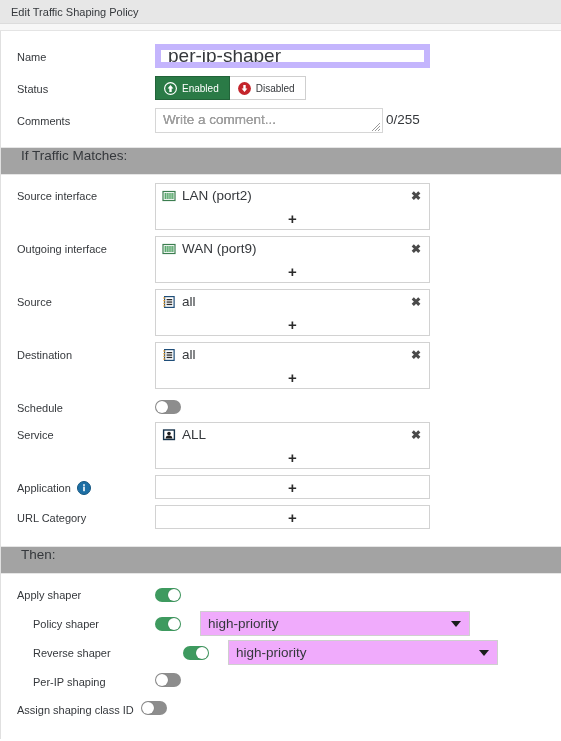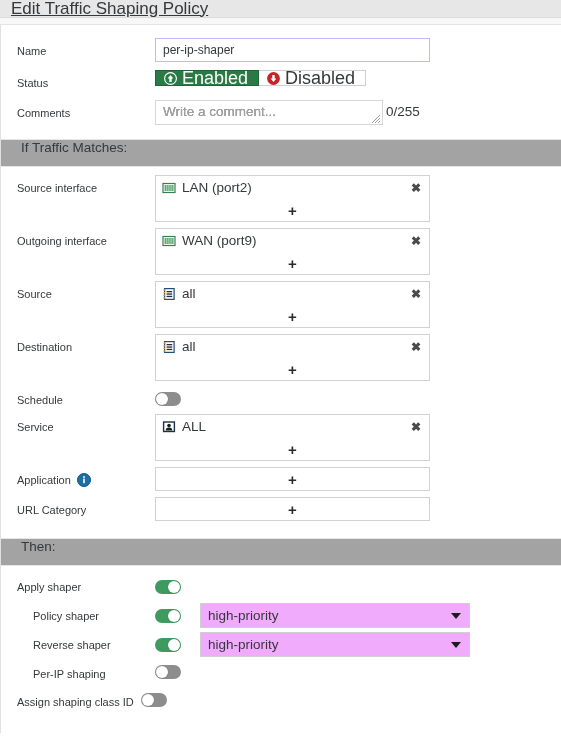--- a/index.html
+++ b/index.html
@@ -11,29 +11,28 @@
     width: 561px; height: 741px;
     font-family: "Liberation Sans", sans-serif;
     font-size: 13.5px;
     color: #35383c;
     overflow: hidden;
     position: relative;
   }
 
   
   .titlebar {
-    height: 18px;
+    height: 24px;
     background: #e7e7e7;
     border-bottom: 1px solid #dcdcdc;
     display: flex;
     align-items: center;
     padding-left: 11px;
-    font-size: 17px;
-    color: #35383c;
-    text-decoration: underline;
+    font-size: 11px;
+    color: #35383c;
   }
   .titlebar-gap {
     height: 7px;
     background: #f7f7f7;
     border-bottom: 1px solid #e4e4e4;
   }
 
   
   .page {
     position: relative;
@@ -72,39 +71,39 @@
     align-items: center;
     gap: 6px;
   }
   .label.indent { padding-left: 16px; width: 138px; flex: 0 0 138px; }
   .control { flex: 1 1 auto; }
 
   
   .text-input {
     width: 275px;
     height: 24px;
-    border: 1px solid #c4b5fd;
+    border: 6px solid #c4b5fd;
     background: #fff;
     font-family: "Liberation Sans", sans-serif;
-    font-size: 12px;
+    font-size: 19px;
     color: #35383c;
     padding: 0 7px;
     outline: none;
   }
 
   
   .segbtns { display: flex; }
   .segbtn {
-    height: 16px;
+    height: 24px;
     display: flex;
     align-items: center;
     gap: 5px;
     padding: 0 10px 0 8px;
     border: 1px solid #cfcfcf;
-    font-size: 18px;
+    font-size: 10px;
     background: #fff;
     color: #35383c;
     cursor: pointer;
     white-space: nowrap;
   }
   .segbtn.active {
     background: #2a7a46;
     border-color: #226339;
     color: #fff;
   }
@@ -535,21 +534,21 @@
         </span>
         <span class="sel-wrap">
           <select class="sel">
             <option>high-priority</option>
           </select>
           <span class="sel-caret"></span>
         </span>
       </div>
     </div>
 
-    <div class="row" style="height:29px;align-items:center;">
+    <div class="row" style="height:29px;align-items:center;gap:28px;">
       <div class="label indent" style="padding-top:0;">Reverse shaper</div>
       <div class="control" style="display:flex;align-items:center;gap:19px;">
         <span class="toggle on">
           <span class="knob"></span>
         </span>
         <span class="sel-wrap">
           <select class="sel">
             <option>high-priority</option>
           </select>
           <span class="sel-caret"></span>

